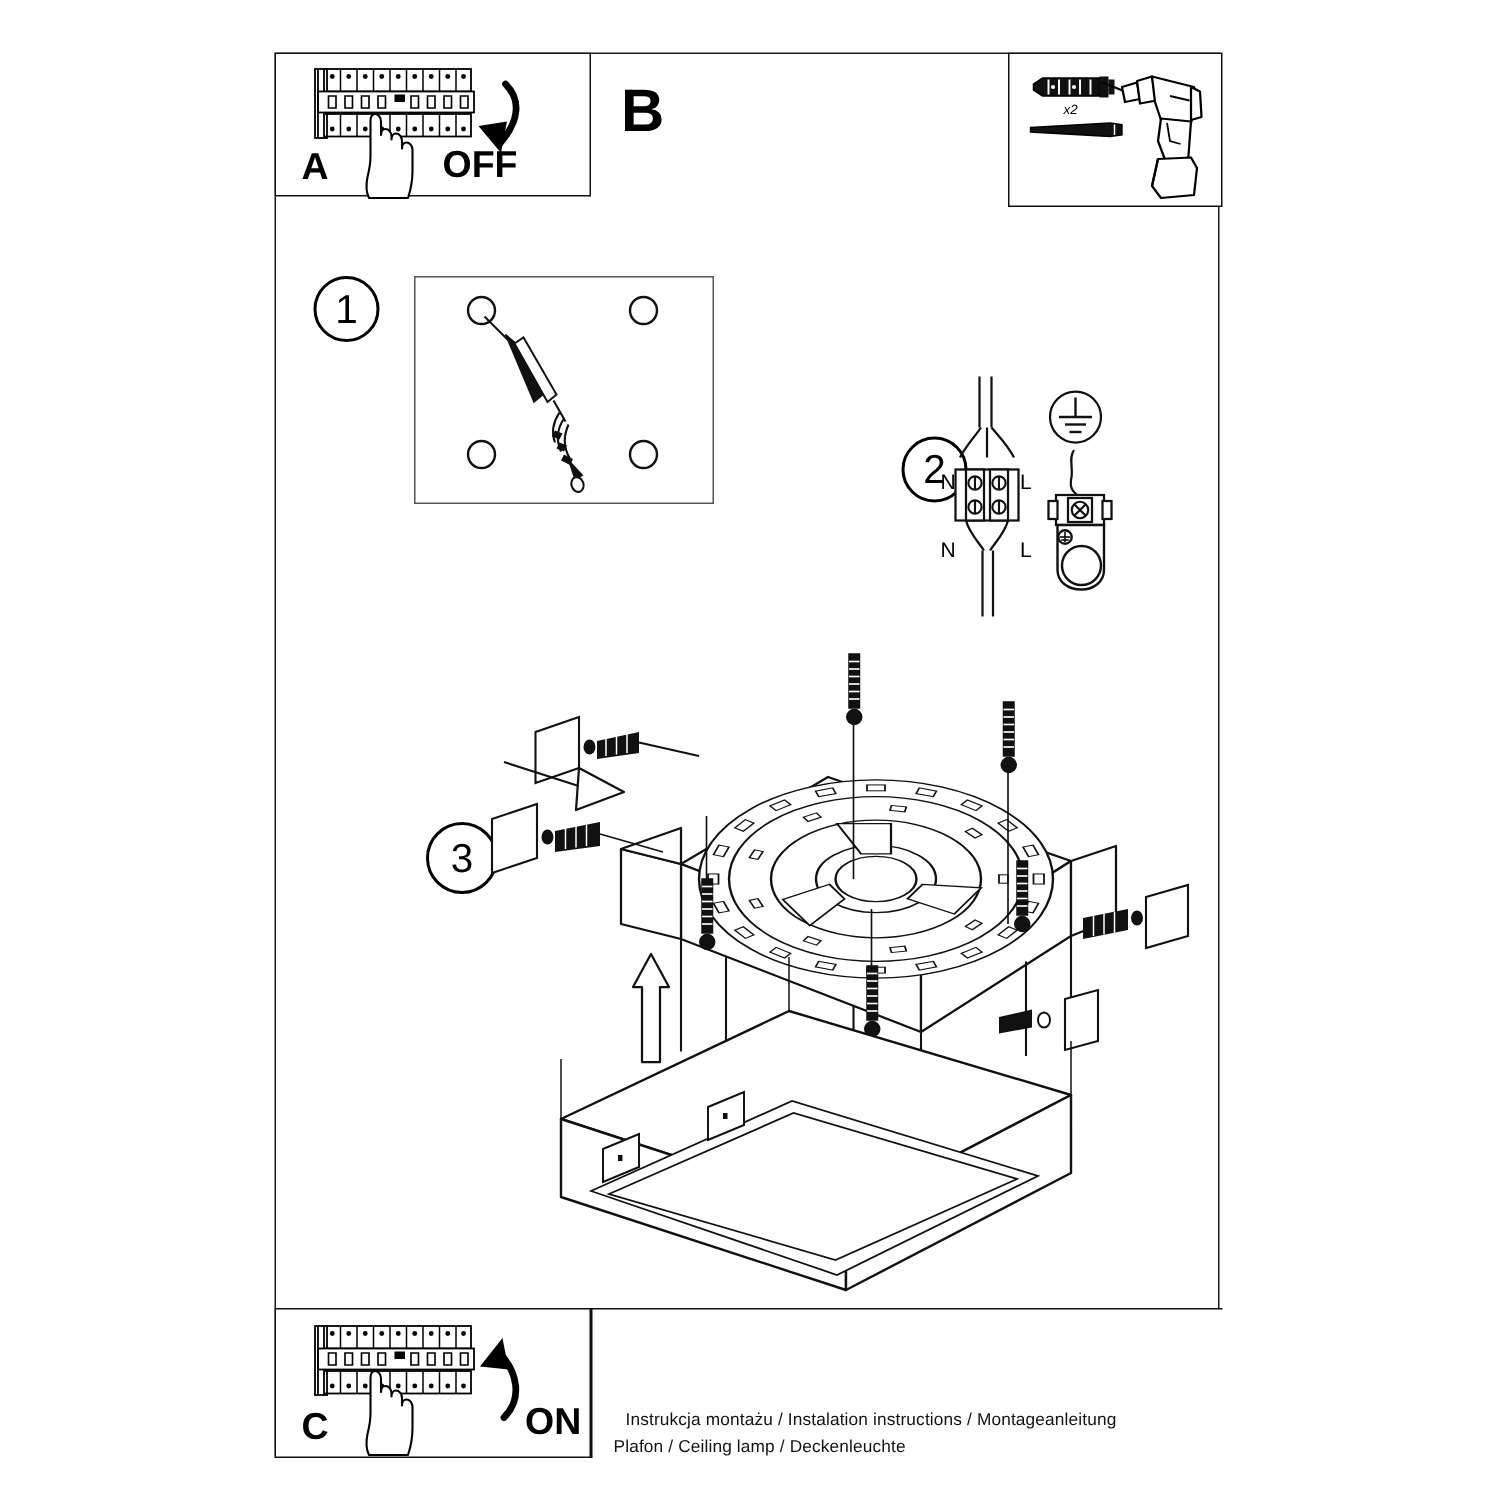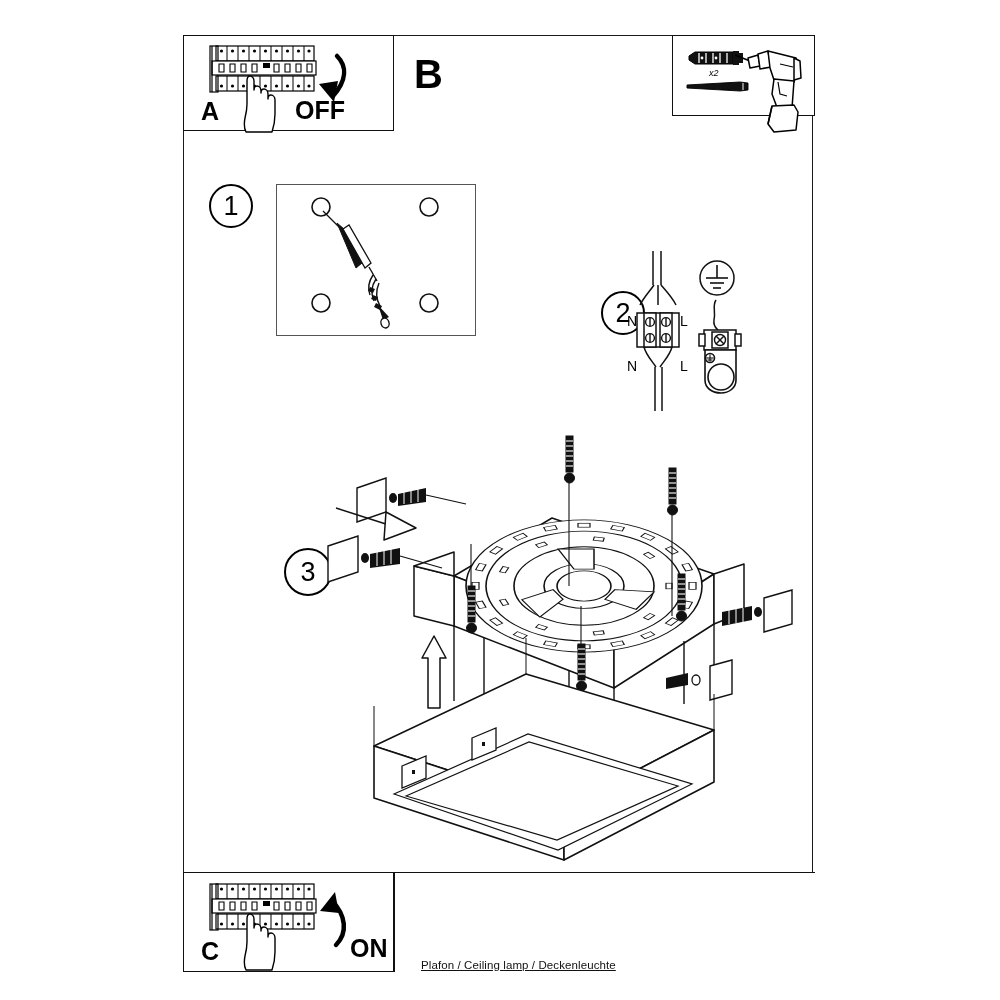--- a/index.html
+++ b/index.html
@@ -99,21 +99,21 @@
         <path d="M30 2 C40 12 40 26 26 42" fill="none" stroke="#000" stroke-width="4.5" stroke-linecap="round"></path>
         <path d="M12 30 L27 48 L31 27 Z" fill="#000"></path>
       </svg>
     </div>
 
     <div class="lbl" style="left:111px;top:62px;font-size:25px;">OFF</div>
   </div>
 
   <div class="lbl" style="left:230px;top:18px;font-size:40px;">B</div>
 
-  <div class="box" style="left:488px;top:-1px;width:143px;height:81px;">
+  <div class="box" style="left:488px;top:-1px;width:143px;height:103px;">
 
     <div class="abs" style="left:14px;top:14px;">
       <svg width="62" height="16" viewBox="0 0 62 16">
         <path d="M2 6 L8 2 L46 2 L46 14 L8 14 L2 10 Z" fill="#111" stroke="#000" stroke-width="1"></path>
         <rect x="46" y="1" width="6" height="14" fill="#111"></rect>
         <rect x="52" y="3" width="4" height="10" fill="#111"></rect>
         <g stroke="#fff" stroke-width="1.3">
           <line x1="12" y1="3" x2="12" y2="13"></line>
             <line x1="19" y1="3" x2="19" y2="13"></line>
           <line x1="26" y1="3" x2="26" y2="13"></line>
@@ -609,16 +609,17 @@
         <path d="M28 56 C40 44 38 26 24 12" fill="none" stroke="#000" stroke-width="4.5" stroke-linecap="round"></path>
         <path d="M12 22 L27 3 L31 24 Z" fill="#000"></path>
       </svg>
     </div>
 
     <div class="lbl" style="left:123px;top:63px;font-size:25px;margin-left:43px;">ON</div>
   </div>
 
   <div class="box" style="left:210px;top:836px;width:421px;height:100px;border:none;
               border-left:1.5px solid #111;border-top:1.5px solid #111;">
-    <div class="cap" style="left:26px;top:84px;white-space:nowrap;text-decoration:underline;">Plafon / Ceiling lamp / Deckenleuchte</div>
+    <div class="cap" style="left:22px;top:66px;white-space:nowrap;">Instrukcja montażu / Instalation instructions / Montageanleitung</div>
+    <div class="cap" style="left:14px;top:84px;white-space:nowrap;">Plafon / Ceiling lamp / Deckenleuchte</div>
   </div>
 
 </div>
 
 </body></html>

